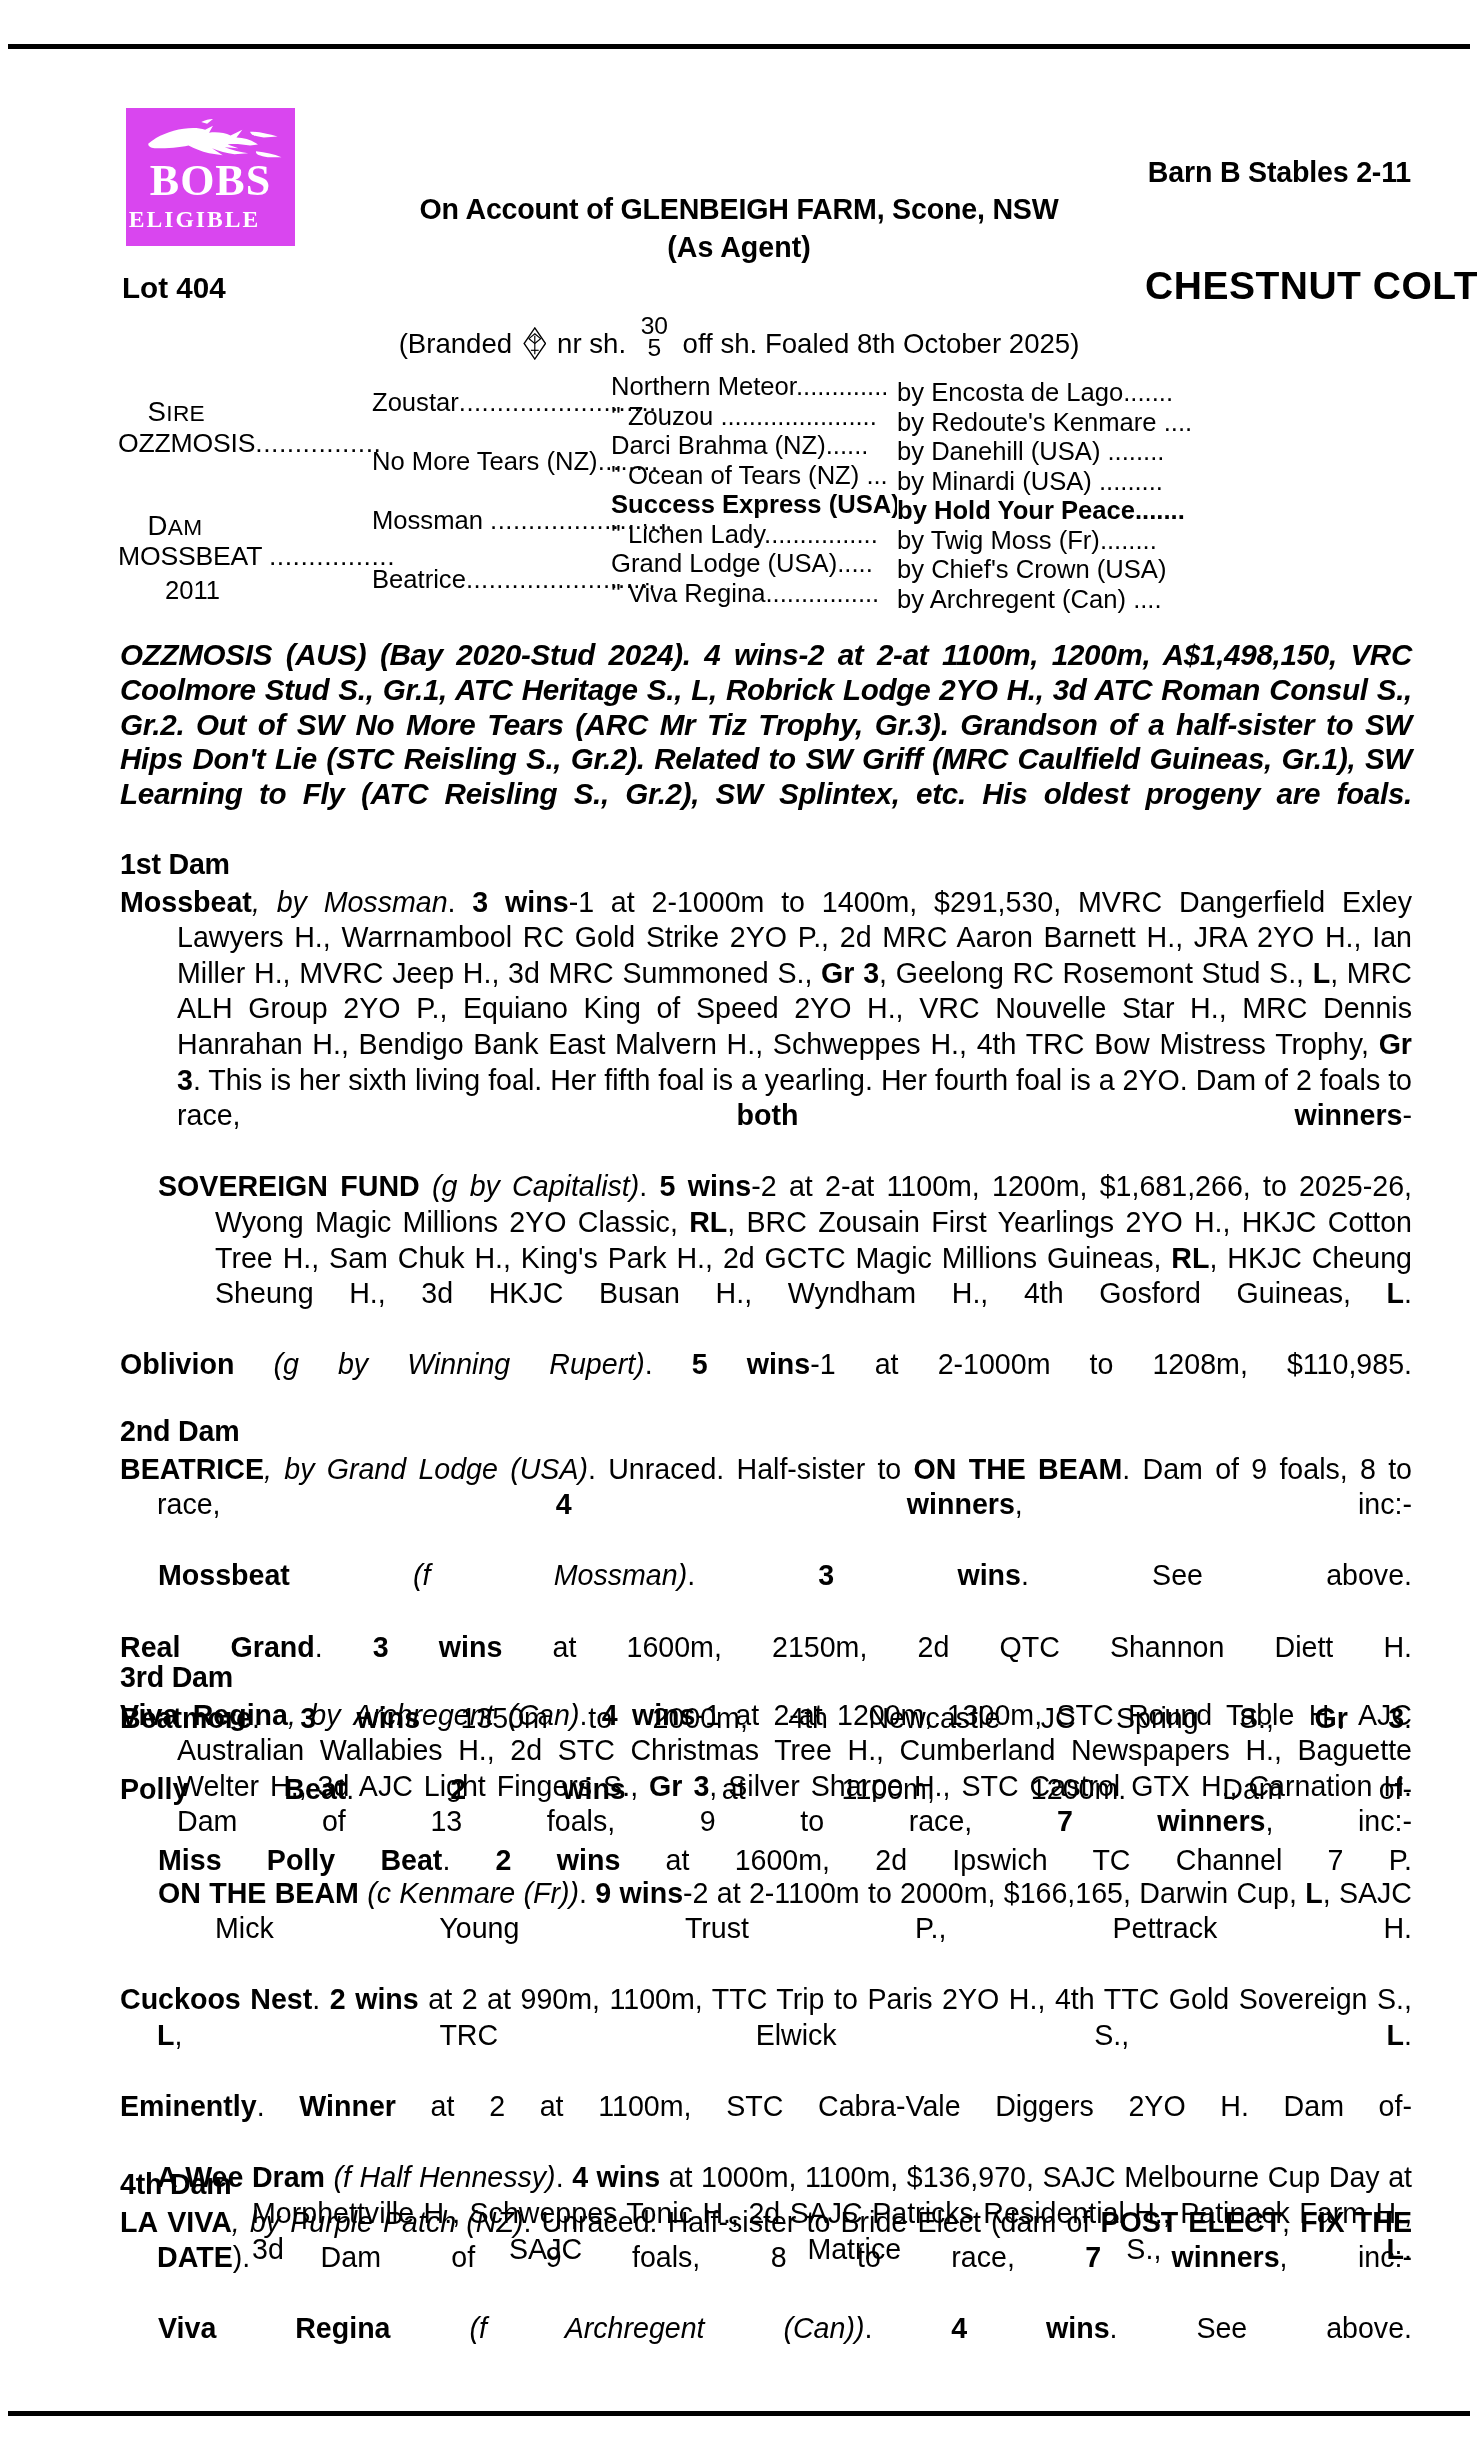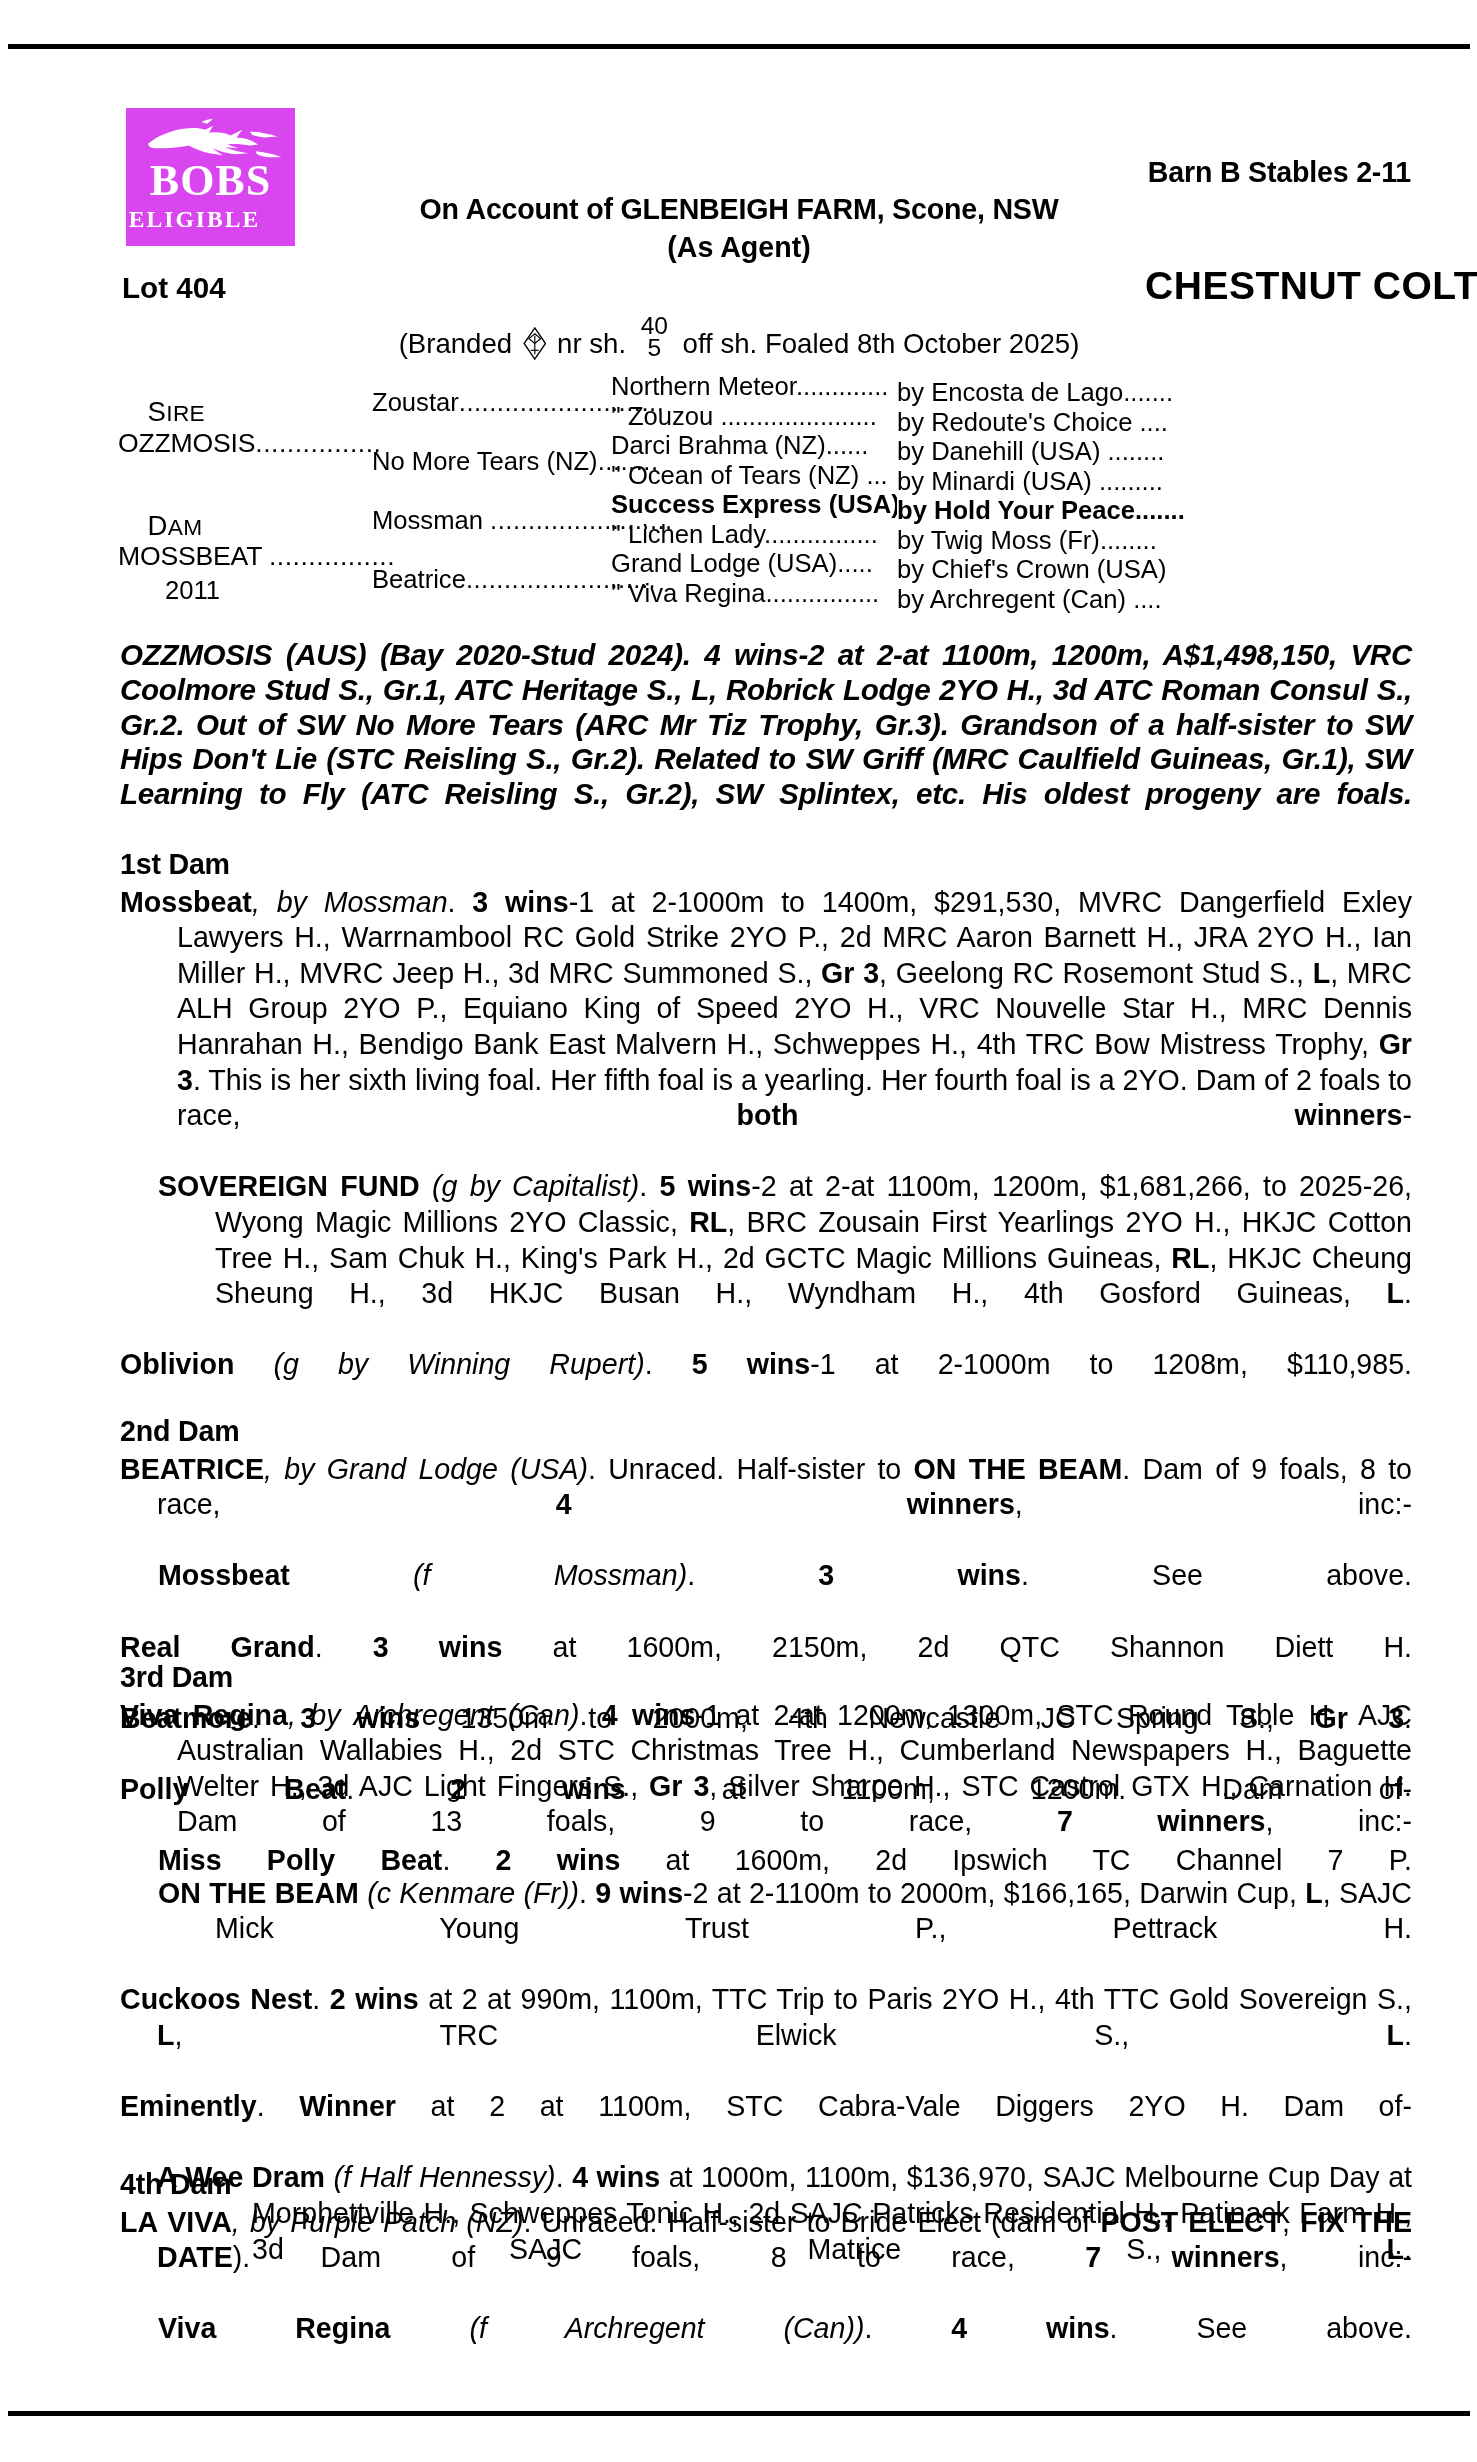--- a/index.html
+++ b/index.html
@@ -311,21 +311,21 @@
     <span class="brand-sym">
       <svg width="23.6" height="33" viewBox="0 0 24 34">
         <path d="M12 1 L23 17 L12 33 L1 17 Z" fill="none" stroke="#000" stroke-width="1.4"></path>
         <path d="M12 7 L18 12 L12 17 L6 12 Z" fill="none" stroke="#000" stroke-width="1.2"></path>
         <path d="M12 9 L12 28" stroke="#000" stroke-width="1.2" fill="none"></path>
         <path d="M8 24 L16 24" stroke="#000" stroke-width="1.2" fill="none"></path>
       </svg>
     </span>
     <span>nr sh.</span>
     <span class="frac">
-      <span class="num">40</span>
+      <span class="num">30</span>
       <span class="den">5</span>
     </span>
     <span>off sh. Foaled 8th October 2025)</span>
   </div>
 
   <div class="ped">
 
     <div class="ped-col1">
       <div class="sire-label">
         <span class="smallcap-first">S</span><span>IRE</span>
@@ -355,21 +355,21 @@
       <div class="gp gp-3">
         <span>Beatrice</span><span class="dots">.........................</span>
       </div>
     </div>
 
     <div class="ped-col3">
       <div class="ggrow r0">
         <span class="gg-name">Northern Meteor.............</span><span class="gg-by">by Encosta de Lago.......</span>
       </div>
       <div class="ggrow r1">
-        <span class="gg-name"><span class="tick">''</span> <span>Zouzou ......................</span></span><span class="gg-by">by Redoute's Choice ....</span>
+        <span class="gg-name"><span class="tick">''</span> <span>Zouzou ......................</span></span><span class="gg-by">by Redoute's Kenmare ....</span>
       </div>
       <div class="ggrow r2">
         <span class="gg-name">Darci Brahma (NZ)......</span><span class="gg-by">by Danehill (USA) ........</span>
       </div>
       <div class="ggrow r3">
         <span class="gg-name"><span class="tick">''</span> <span>Ocean of Tears (NZ) ...</span></span><span class="gg-by">by Minardi (USA) .........</span>
       </div>
       <div class="ggrow r4">
         <span class="gg-name">Success Express (USA)</span><span class="gg-by">by Hold Your Peace.......</span>
       </div>

